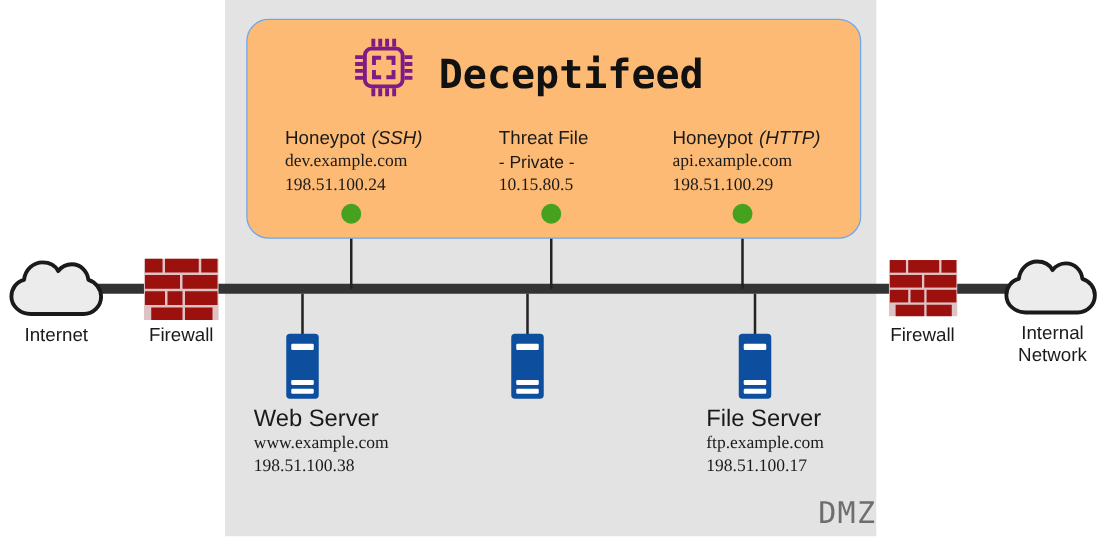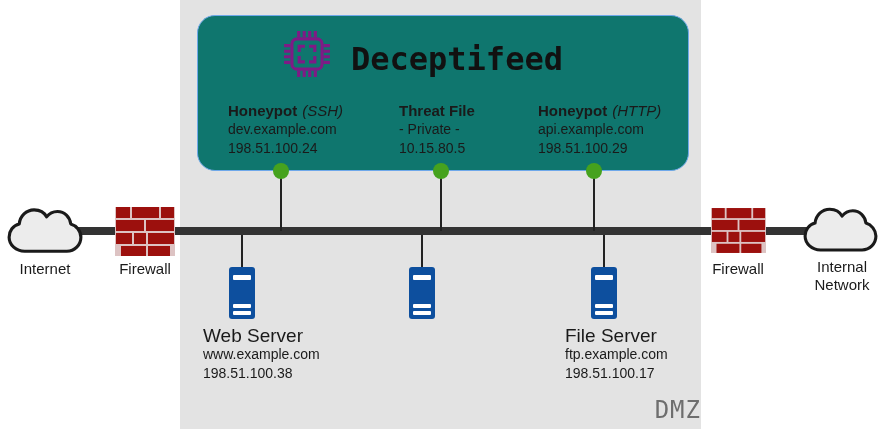--- a/index.html
+++ b/index.html
@@ -1,41 +1,41 @@
 <!DOCTYPE html>
 <html><head>
 <meta charset="utf-8">
 <style>
   html,body{margin:0;padding:0;background:#ffffff;}
   .stage{
     position:relative;width:884px;height:436px;background:#ffffff;overflow:hidden;
     font-family:"Liberation Sans",sans-serif;color:#1a1a1a;
   }
-  .mono{font-family:Liberation Sans, sans-serif;}
+  .mono{font-family:Liberation Serif, serif;}
 
   
   .dmz{position:absolute;left:180px;top:0;width:521px;height:429px;background:#e3e3e3;}
   .dmz-label{
     position:absolute;left:0;right:0;bottom:5px;text-align:right;
     font-family:"DejaVu Sans Mono",monospace;font-size:24px;color:#6e6e6e;letter-spacing:1px;
   }
 
   
   .panel{
-    position:absolute;left:197px;top:15px;width:492px;height:156px;
-    background:#0f766e;border:1.5px solid #6fa8ea;border-radius:18px;box-sizing:border-box;
+    position:absolute;left:197px;top:15px;width:492px;height:176px;
+    background:#fdba74;border:1.5px solid #6fa8ea;border-radius:18px;box-sizing:border-box;
   }
   .chip{position:absolute;left:84px;top:13px;}
   .panel-title{
     position:absolute;left:153px;top:24px;
     font-family:"DejaVu Sans Mono",monospace;font-weight:bold;font-size:32px;color:#111;
   }
   .node-col{position:absolute;top:85px;line-height:19px;font-size:14px;white-space:nowrap;}
   .node-col .nl1{font-size:15px;}
-  .node-col .b{font-weight:bold;}
+  .node-col .b{font-weight:normal;}
   .node-col .sfx{margin-left:5px;font-weight:normal;font-style:italic;}
   .node-col .mono{font-size:14px;}
   .col-1{left:30px;}
   .col-2{left:201px;}
   .col-3{left:340px;}
 
   
   .bus{position:absolute;left:72px;top:227px;width:736px;height:8px;background:#333;}
   .conn{position:absolute;width:2px;background:#222;}
   .c-up-1{left:280px;top:171px;height:60px;}

